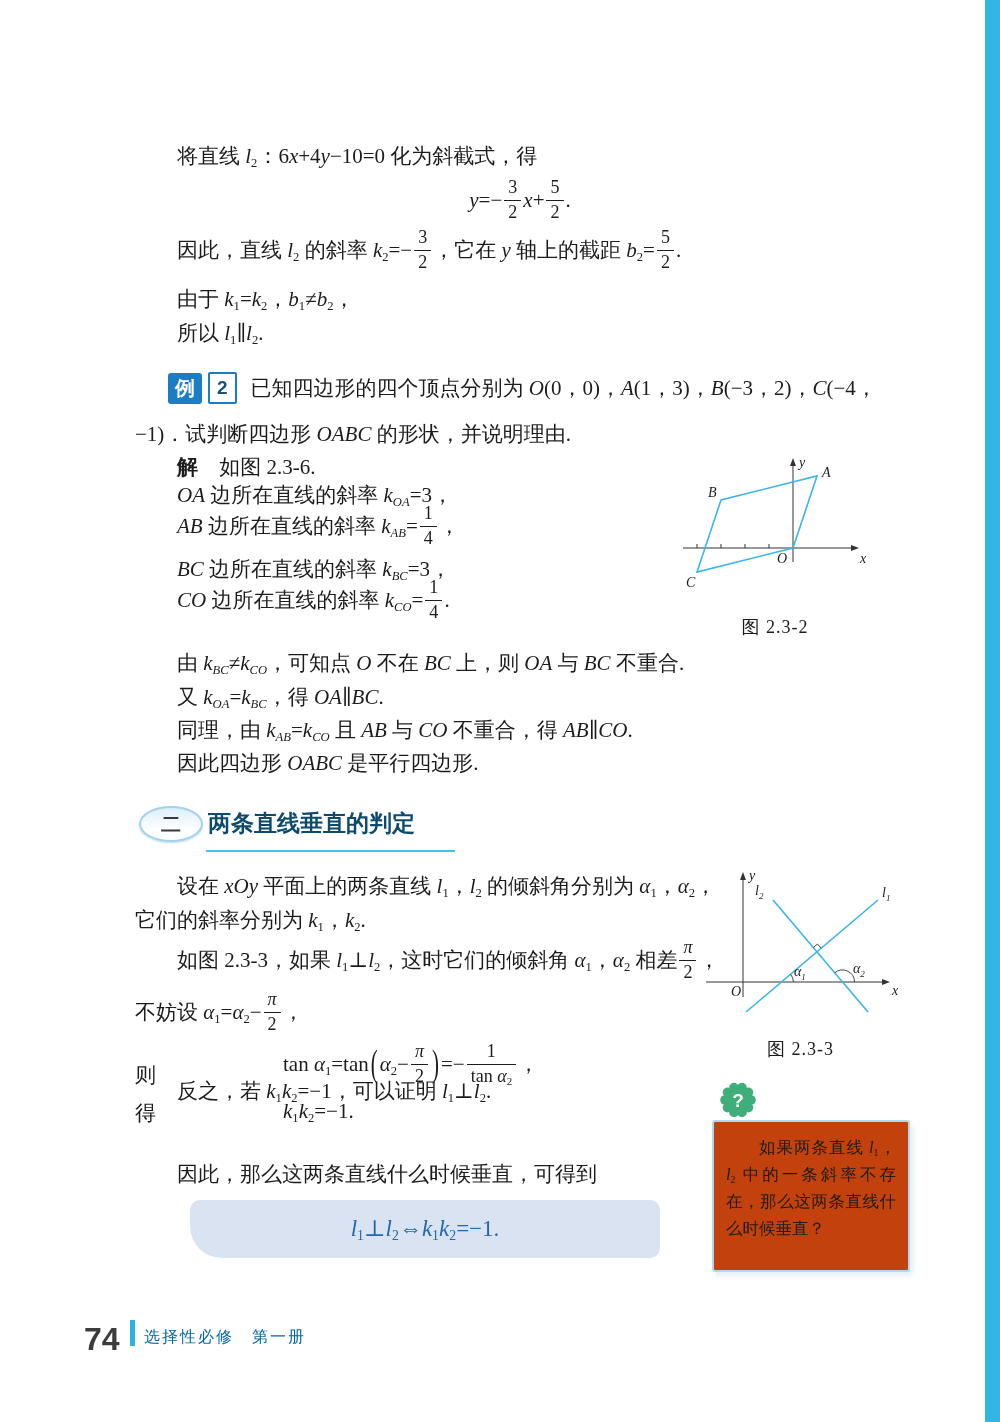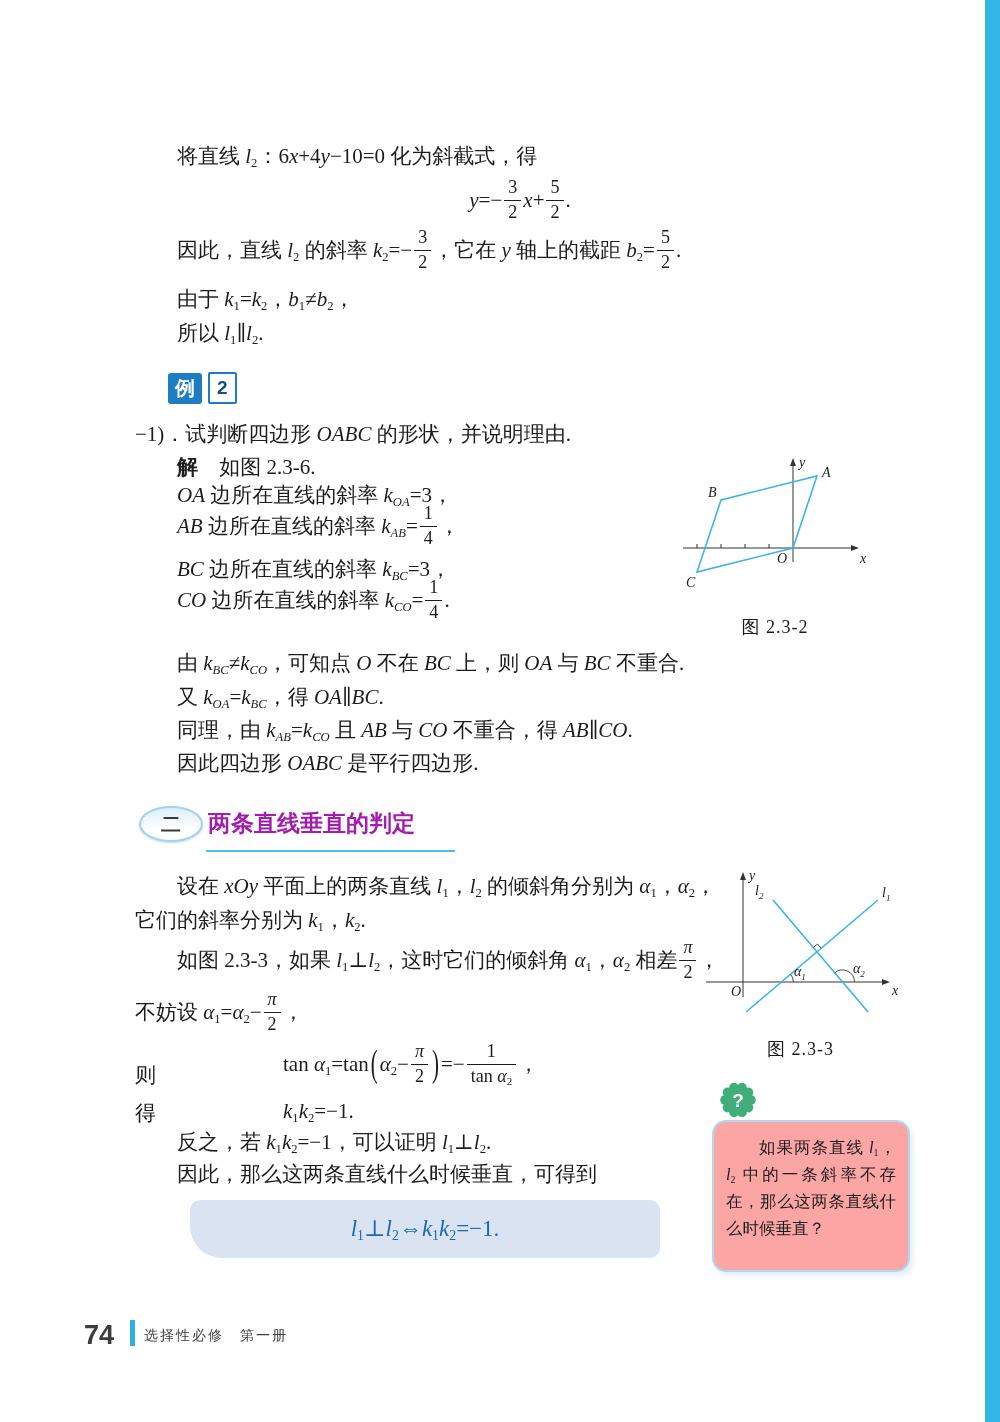--- a/index.html
+++ b/index.html
@@ -21,38 +21,38 @@
   .ex-tag{display:inline-block;background:#1d7dc4;color:#fff;font-family:"Liberation Sans","DejaVu Sans",sans-serif;
           font-weight:700;font-size:20px;line-height:1;padding:5px 7px 6px;border-radius:3px;}
   .ex-num{display:inline-block;border:2px solid #1d7dc4;color:#14527f;font-family:"Liberation Sans","DejaVu Sans",sans-serif;
           font-weight:700;font-size:19px;line-height:1;padding:4px 7px 5px;margin-left:6px;border-radius:2px;}
   .ex-text{margin-left:14px;white-space:nowrap;}
   .sec-badge{position:absolute;left:139px;top:806px;width:64px;height:36px;border:2px solid #a3d2ee;border-radius:50%;
              background:linear-gradient(180deg,#ddeffa,#ffffff 70%);display:flex;align-items:center;justify-content:center;
              font-family:"Liberation Sans","DejaVu Sans",sans-serif;font-weight:700;font-size:20px;color:#3a3a3a;
              box-shadow:0 1px 2px rgba(110,170,210,.45);}
   .sec-title{position:absolute;left:206px;top:807px;font-family:"Liberation Sans","DejaVu Sans",sans-serif;
-             font-weight:700;font-size:23px;color:#a21caf;padding:0 40px 10px 2px;border-bottom:2.5px solid #48c0ea;}
+             font-weight:700;font-size:23px;color:#0c4a6e;padding:0 40px 10px 2px;border-bottom:2.5px solid #48c0ea;}
   .concl-box{position:absolute;left:190px;top:1200px;width:470px;height:58px;background:#d9e3f1;
              border-radius:10px 10px 10px 32px;display:flex;align-items:center;justify-content:center;
              color:#2069ae;font-size:23px;}
   figure{position:absolute;}
   figcaption{text-align:center;font-size:18px;letter-spacing:1px;color:#1c1c1c;}
   svg{overflow:visible;display:block;}
   .figtext text{font-family:"Liberation Serif","DejaVu Serif",serif;font-style:italic;font-size:14px;fill:#1c1c1c;}
   .ss{font-size:9px;}
-  .qbox{position:absolute;left:712px;top:1120px;width:198px;height:152px;border:2px solid #aed9f2;background:#fca5a5;
-        border-radius:14px;padding:12px 12px;font-size:16.5px;line-height:27px;text-align:justify;text-indent:2em;
+  .qbox{position:absolute;left:712px;top:1120px;width:198px;height:152px;border:2px solid #aed9f2;background:#c2410c;
+        border-radius:3px;padding:12px 12px;font-size:16.5px;line-height:27px;text-align:justify;text-indent:2em;
         box-shadow:3px 4px 5px rgba(90,140,180,.15);}
   .qbadge{position:absolute;left:716px;top:1078px;width:44px;height:44px;}
   .pg-num{position:absolute;left:84px;top:1316px;font-family:"Liberation Sans","DejaVu Sans",sans-serif;
-          font-weight:700;font-size:27px;color:#3c3c3c;}
+          font-weight:700;font-size:32px;color:#3c3c3c;}
   .pg-bar{position:absolute;left:130px;top:1320px;width:5px;height:26px;background:#2fb0e5;}
   .pg-book{position:absolute;left:144px;top:1325px;font-family:"Liberation Sans","DejaVu Sans",sans-serif;
-           font-size:14px;color:#404040;letter-spacing:2px;}
+           font-size:16px;color:#0369a1;letter-spacing:2px;}
 </style>
 </head>
 <body>
 
 <div>
 
   <div class="edge"></div>
 
   <div class="abs nowrap" style="left:177px;top:141px">将直线 <i class="v">l</i><sub>2</sub>：6<i class="v">x</i>+4<i class="v">y</i>−10=0 化为斜截式，得</div>
   <div class="abs" style="left:135px;top:180px;width:770px;text-align:center"><i class="v">y</i>=−<span class="frac">
@@ -68,20 +68,21 @@
       </span>，它在 <i class="v">y</i> 轴上的截距 <i class="v">b</i><sub>2</sub>=<span class="frac">
         <span class="fn">5</span>
         <span class="fd">2</span>
       </span>.</div>
   <div class="abs nowrap" style="left:177px;top:284px">由于 <i class="v">k</i><sub>1</sub>=<i class="v">k</i><sub>2</sub>，<i class="v">b</i><sub>1</sub>≠<i class="v">b</i><sub>2</sub>，</div>
   <div class="abs nowrap" style="left:177px;top:318px">所以 <i class="v">l</i><sub>1</sub>∥<i class="v">l</i><sub>2</sub>.</div>
 
   <div class="abs ex-row nowrap" style="left:168px;top:372px">
     <span class="ex-tag">例</span>
     <span class="ex-num">2</span>
+    <span class="ex-text">已知四边形的四个顶点分别为 <i class="v">O</i>(0，0)，<i class="v">A</i>(1，3)，<i class="v">B</i>(−3，2)，<i class="v">C</i>(−4，</span>
   </div>
   <div class="abs nowrap" style="left:135px;top:419px">−1)．试判断四边形 <i class="v">OABC</i> 的形状，并说明理由.</div>
 
   <div class="abs nowrap" style="left:177px;top:452px">
     <span class="solve">解</span>
     <span style="margin-left:16px">如图 2.3-6.</span>
   </div>
 
   <div class="abs nowrap" style="left:177px;top:480px"><i class="v">OA</i> 边所在直线的斜率 <i class="v">k</i><sub><i class="v">OA</i></sub>=3，</div>
   <div class="abs nowrap" style="left:177px;top:506px"><i class="v">AB</i> 边所在直线的斜率 <i class="v">k</i><sub><i class="v">AB</i></sub>=<span class="frac">
@@ -142,21 +143,21 @@
   <div class="abs nowrap" style="left:283px;top:1044px">tan <i class="v">α</i><sub>1</sub>=tan<span class="bp">(</span><i class="v">α</i><sub>2</sub>−<span class="frac">
         <span class="fn"><i class="v">π</i></span>
         <span class="fd">2</span>
       </span><span class="bp">)</span>=−<span class="frac">
         <span class="fn">1</span>
         <span class="fd">tan <i class="v">α</i><sub>2</sub></span>
       </span>，</div>
   <div class="abs nowrap" style="left:135px;top:1098px">得</div>
   <div class="abs nowrap" style="left:283px;top:1096px"><i class="v">k</i><sub>1</sub><i class="v">k</i><sub>2</sub>=−1.</div>
 
-  <div class="abs nowrap" style="left:177px;top:1127px">反之，若 <i class="v">k</i><sub>1</sub><i class="v">k</i><sub>2</sub>=−1，可以证明 <i class="v">l</i><sub>1</sub>⊥<i class="v">l</i><sub>2</sub>.</div>
+  <div class="abs nowrap" style="left:177px;top:1076px">反之，若 <i class="v">k</i><sub>1</sub><i class="v">k</i><sub>2</sub>=−1，可以证明 <i class="v">l</i><sub>1</sub>⊥<i class="v">l</i><sub>2</sub>.</div>
   <div class="abs nowrap" style="left:177px;top:1159px">因此，那么这两条直线什么时候垂直，可得到</div>
 
   <div class="concl-box">
     <span><i class="v">l</i><sub>1</sub>⊥<i class="v">l</i><sub>2</sub>⇔<i class="v">k</i><sub>1</sub><i class="v">k</i><sub>2</sub>=−1.</span>
   </div>
 
   <figure style="left:698px;top:862px;width:205px">
     <svg width="205" height="168" viewBox="0 0 205 168">
       <g stroke="#333" stroke-width="1" fill="none">
         <line x1="8" y1="120" x2="186" y2="120"></line>

